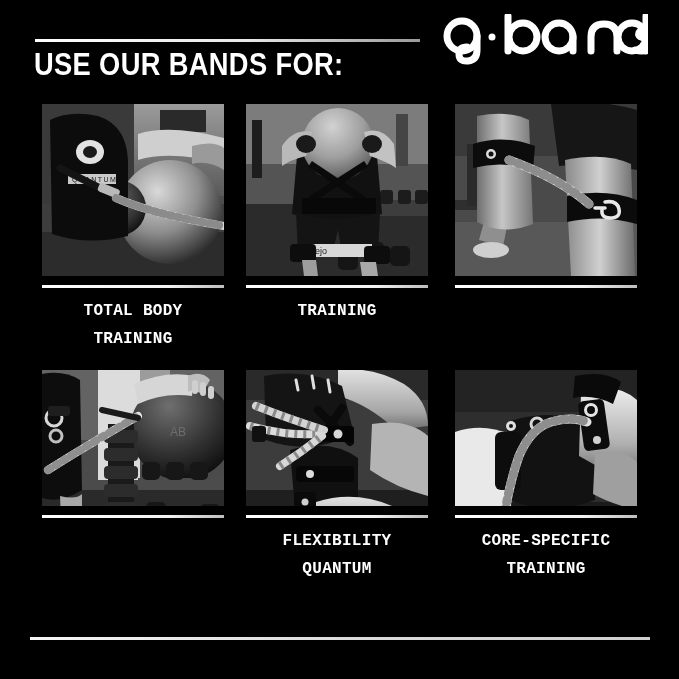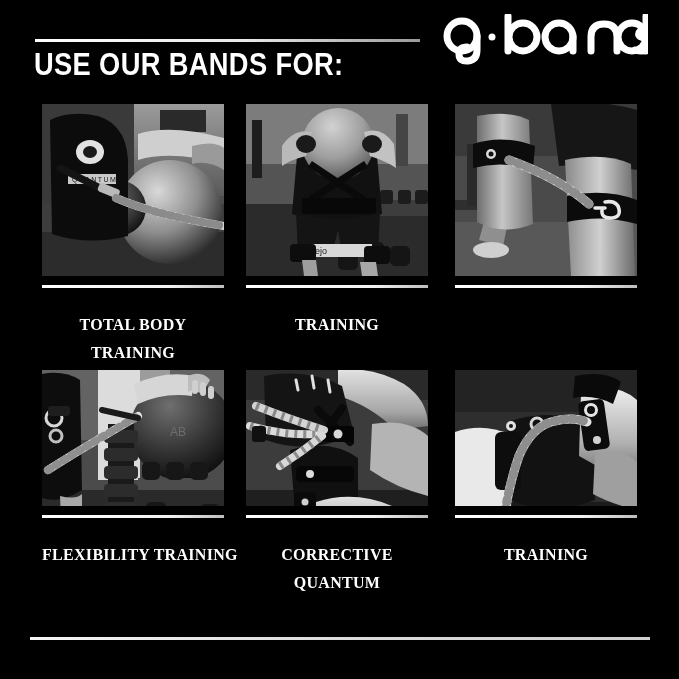--- a/index.html
+++ b/index.html
@@ -71,28 +71,28 @@
     display: block;
   }
   .photo svg { display: block; width: 182px; height: 172px; }
 
   .cell-rule {
     width: 182px; height: 3px;
     margin-top: 9px;
     background: linear-gradient(to right, #ffffff 0%, #f2f2f2 70%, #bdbdbd 100%);
   }
   .caption {
-    margin-top: 23px;
+    margin-top: 9px;
     color: #ffffff;
     text-align: center;
     font-size: 16px;
     font-weight: 700;
     line-height: 28px;
     letter-spacing: 0.3px;
-    font-family: Liberation Serif, serif;
+    font-family: Liberation Mono, monospace;
   }
   .caption .ln { display: block; white-space: nowrap; }
 
   
   .row2 .photo { height: 136px; }
 
   #footer-rule {
     position: absolute;
     left: 30px; top: 637px;
     width: 620px; height: 3px;
@@ -361,23 +361,20 @@
               <rect x="158" y="134" width="20" height="20" rx="5"></rect>
             </g>
             <rect x="96" y="152" width="86" height="10" fill="#3a3a3a"></rect>
 
             <path d="M6 100 Q44 76 96 46" stroke="#e2e2e2" stroke-width="8" fill="none" stroke-linecap="round"></path>
             <path d="M6 100 Q44 76 96 46" stroke="#8f8f8f" stroke-width="8" fill="none" stroke-dasharray="3 6" stroke-linecap="round"></path>
             <path d="M60 40 L96 48" stroke="#1a1a1a" stroke-width="6" stroke-linecap="round"></path>
           </svg>
         </div>
         <div class="cell-rule"></div>
-        <div class="caption">
-          <span class="ln">FLEXIBILITY TRAINING</span>
-        </div>
       </div>
 
       <div class="cell c1">
         <div class="photo">
           <svg viewBox="0 0 182 172" preserveAspectRatio="none">
             <defs>
               <linearGradient id="skinA" x1="0" y1="0" x2="0" y2="1">
                 <stop offset="0%" stop-color="#e2e2e2"></stop>
                   <stop offset="70%" stop-color="#a6a6a6"></stop>
                 <stop offset="100%" stop-color="#6f6f6f"></stop>
@@ -420,21 +417,21 @@
             <path d="M4 56 Q40 66 74 64" stroke="#8c8c8c" stroke-width="8" fill="none" stroke-dasharray="3 6"></path>
             <path d="M10 36 Q46 50 78 60" stroke="#d4d4d4" stroke-width="8" fill="none" stroke-linecap="round"></path>
             <path d="M10 36 Q46 50 78 60" stroke="#888" stroke-width="8" fill="none" stroke-dasharray="3 6"></path>
             <path d="M34 96 Q56 82 76 66" stroke="#d8d8d8" stroke-width="8" fill="none" stroke-linecap="round"></path>
             <path d="M34 96 Q56 82 76 66" stroke="#8a8a8a" stroke-width="8" fill="none" stroke-dasharray="3 6"></path>
             <rect x="6" y="56" width="14" height="16" rx="3" fill="#101010"></rect>
           </svg>
         </div>
         <div class="cell-rule"></div>
         <div class="caption">
-          <span class="ln">CORRECTIVE</span>
+          <span class="ln">FLEXIBILITY</span>
           <span class="ln">QUANTUM</span>
         </div>
       </div>
 
       <div class="cell c2">
         <div class="photo">
           <svg viewBox="0 0 182 172" preserveAspectRatio="none">
             <defs>
               <linearGradient id="skinB" x1="0" y1="0" x2="0" y2="1">
                 <stop offset="0%" stop-color="#ededed"></stop>
@@ -465,20 +462,21 @@
 
             <circle cx="82" cy="54" r="6" fill="none" stroke="#d6d6d6" stroke-width="3"></circle>
 
             <path d="M46 168 Q52 120 64 86 Q76 58 96 52 Q116 46 132 52" stroke="#e0e0e0" stroke-width="9" fill="none" stroke-linecap="round"></path>
             <path d="M46 168 Q52 120 64 86 Q76 58 96 52 Q116 46 132 52" stroke="#8e8e8e" stroke-width="9" fill="none" stroke-dasharray="3 6" stroke-linecap="round"></path>
             <ellipse cx="170" cy="160" rx="14" ry="10" fill="#dcdcdc"></ellipse>
           </svg>
         </div>
         <div class="cell-rule"></div>
         <div class="caption">
+          <span class="ln">CORE-SPECIFIC</span>
           <span class="ln">TRAINING</span>
         </div>
       </div>
     </div>
   </div>
 
   <div id="footer-rule"></div>
 </div>
 
 </body></html>

